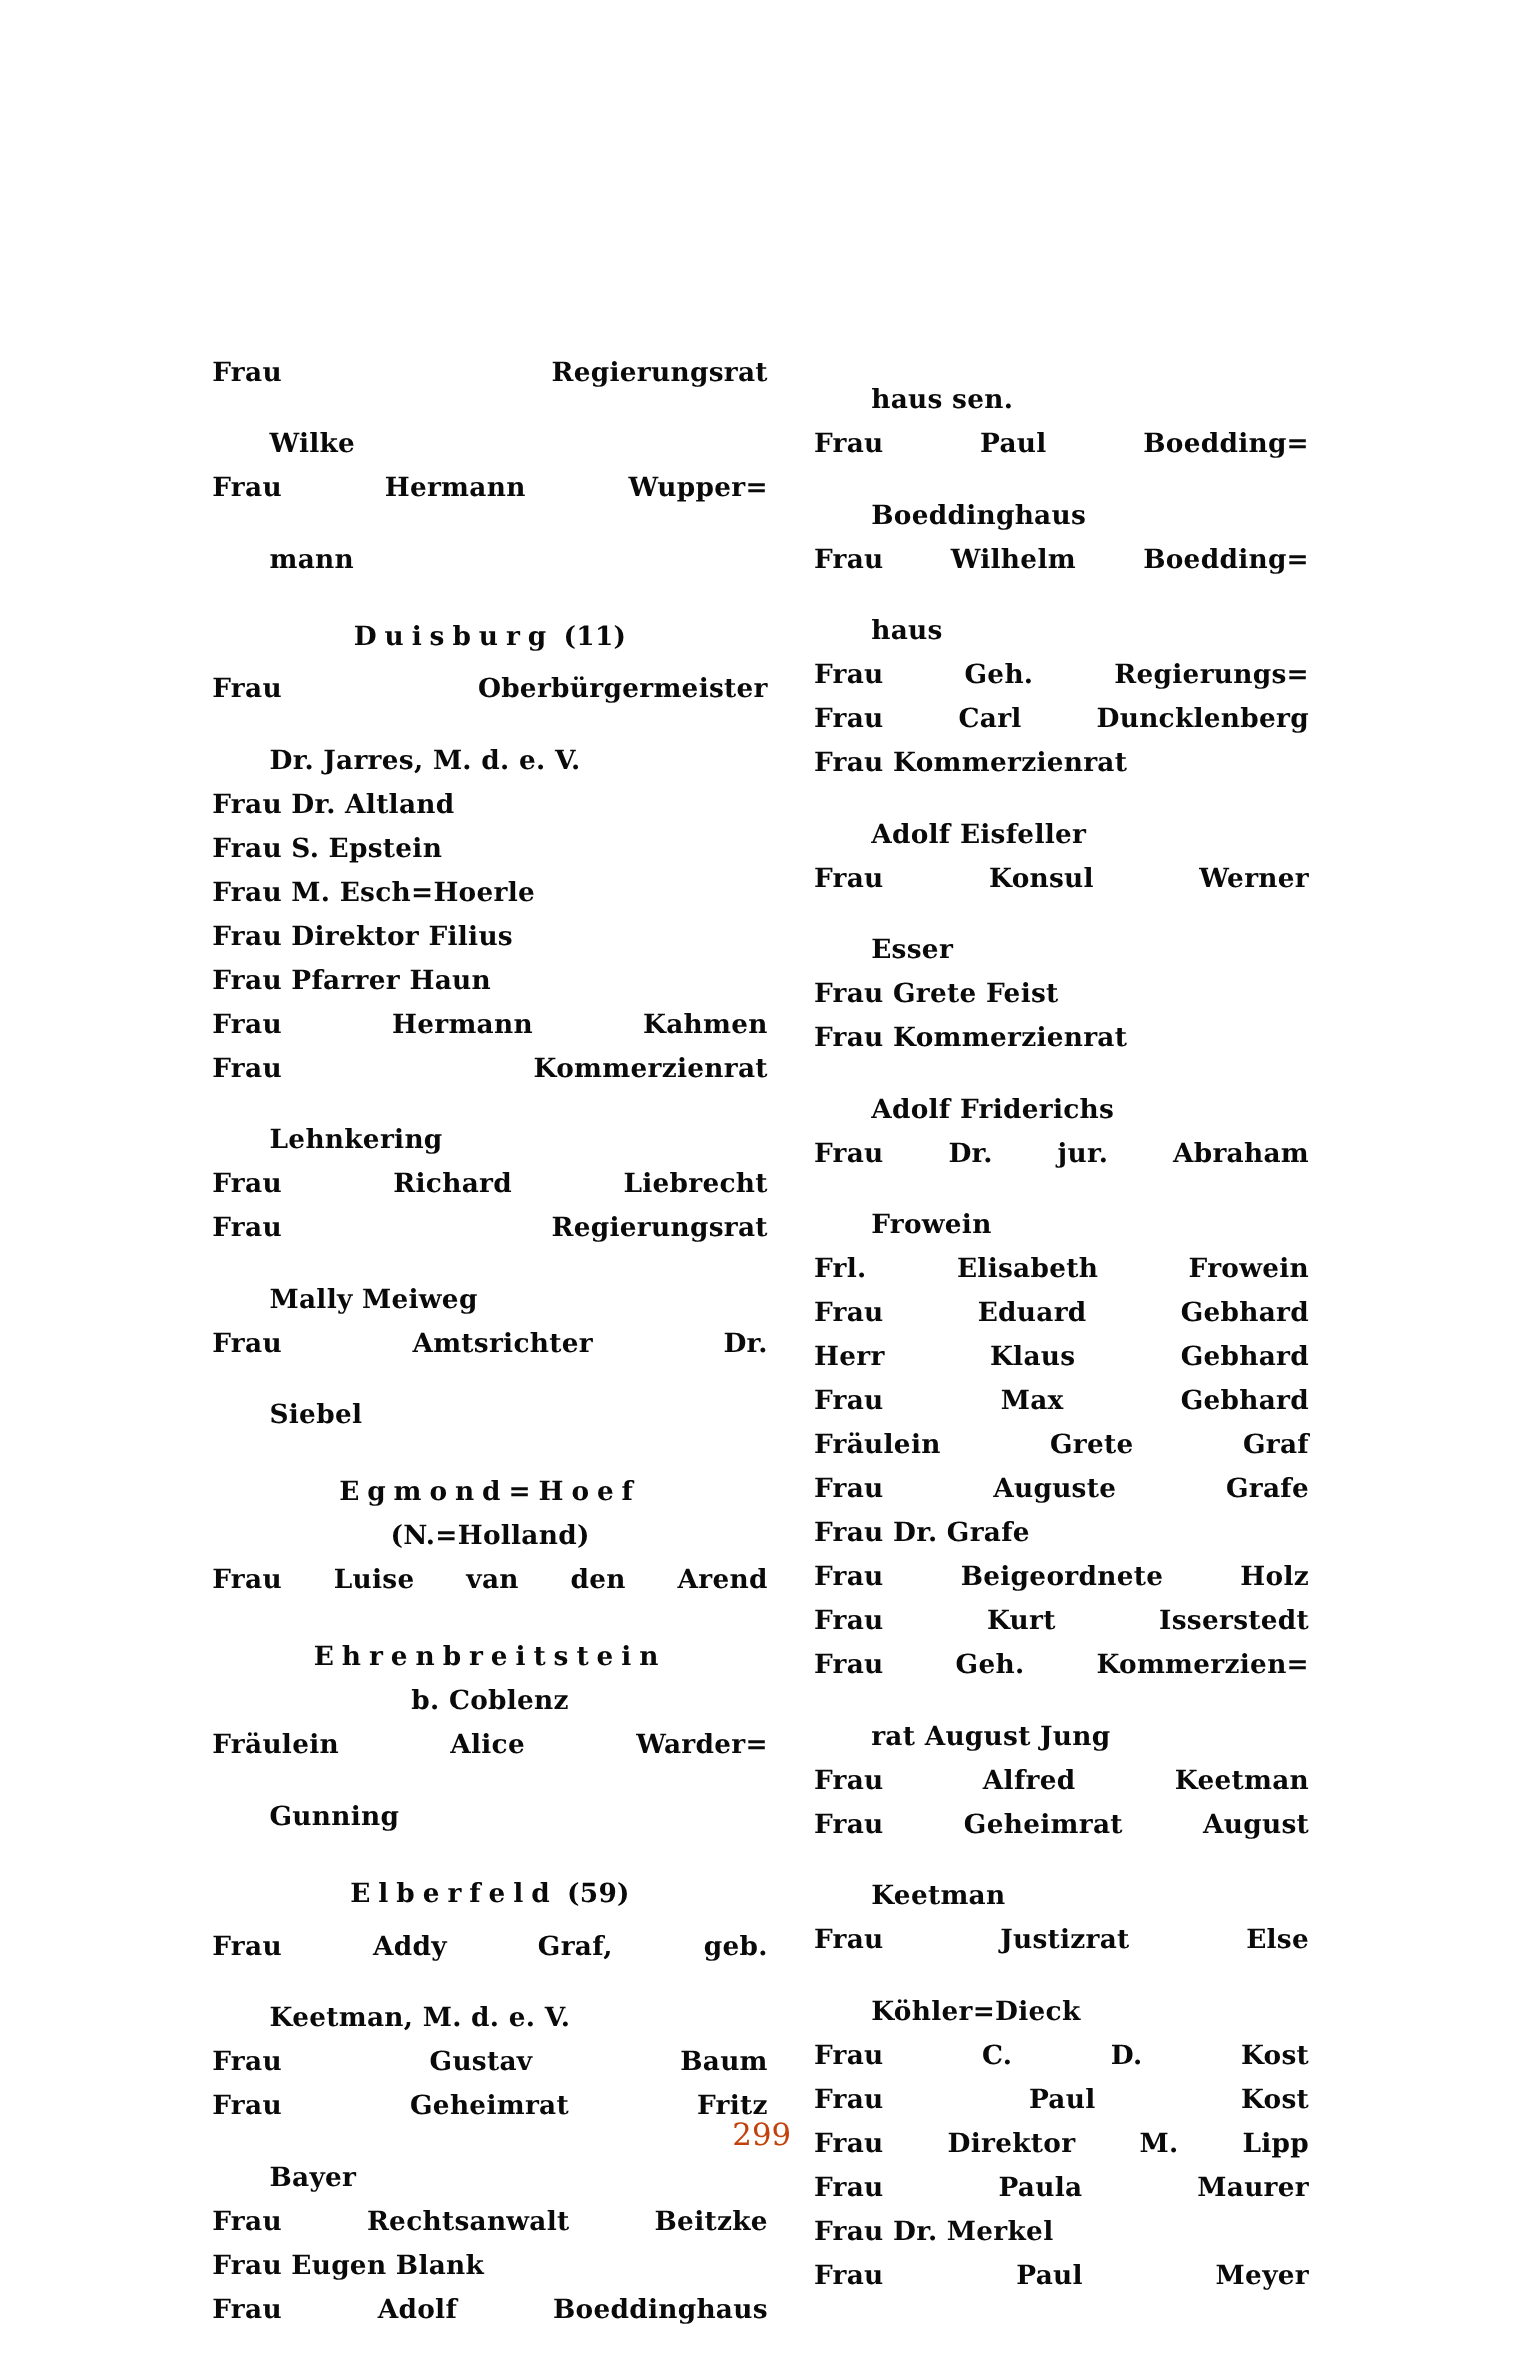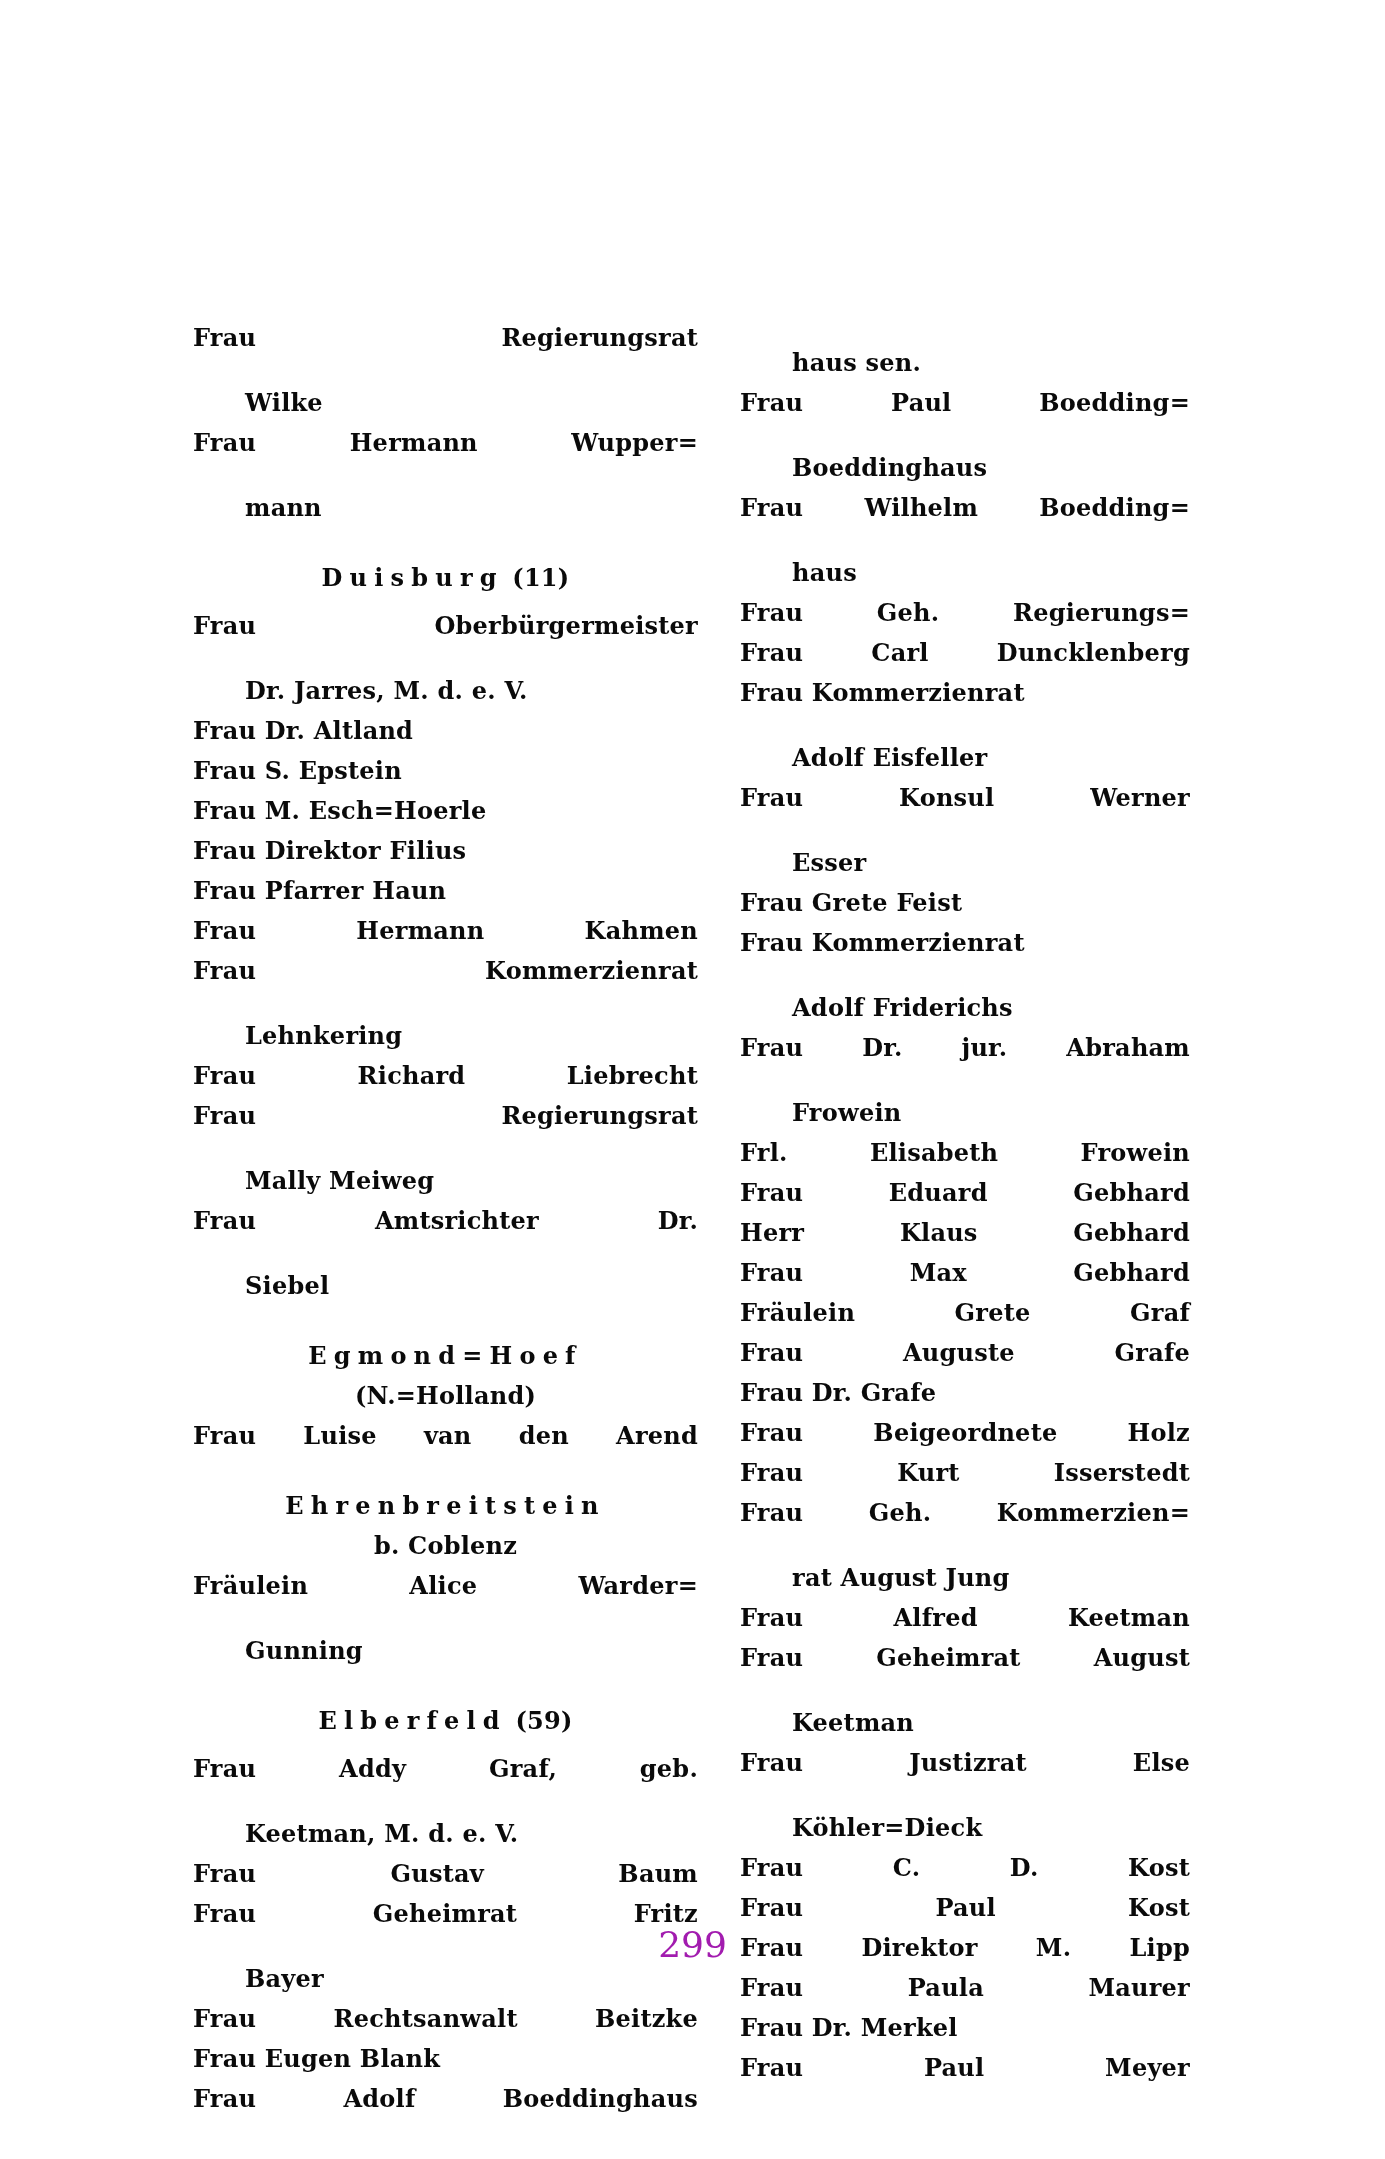--- a/index.html
+++ b/index.html
@@ -40,23 +40,23 @@
   }
   .line.heading .letterspaced { letter-spacing: 0.30em; }
   .line.heading .heading-suffix { letter-spacing: 0.01em; }
   .line.subheading { text-align: center; margin-top: -8px; }
   .folio {
     position: absolute;
     top: 1924px;
     left: 0;
     width: 100%;
     text-align: center;
-    font-size: 36px;
+    font-size: 28px;
     font-weight: 400;
-    color: #a21caf;
+    color: #c2410c;
   }
 </style>
 </head>
 <body>
 
 <main class="page">
   <section class="columns">
     <div class="column left">
         <div class="line entry justify">Frau Regierungsrat</div>
         <div class="line entry indent">Wilke</div>

